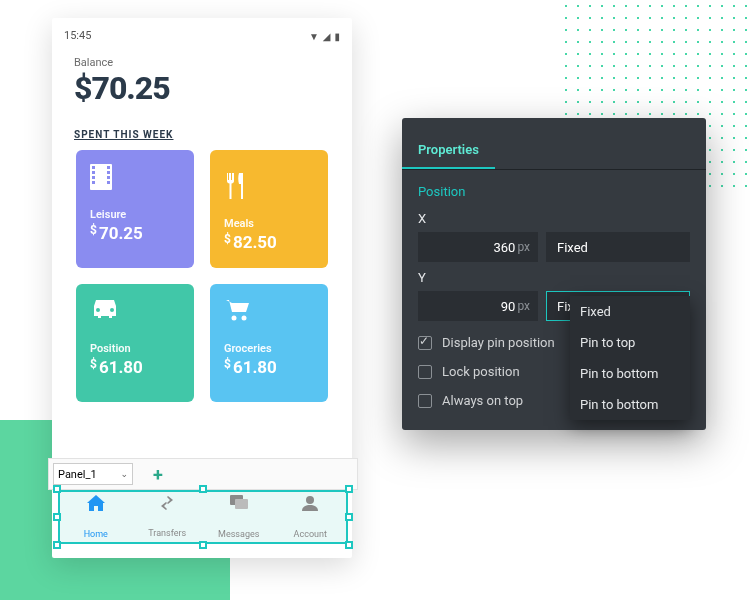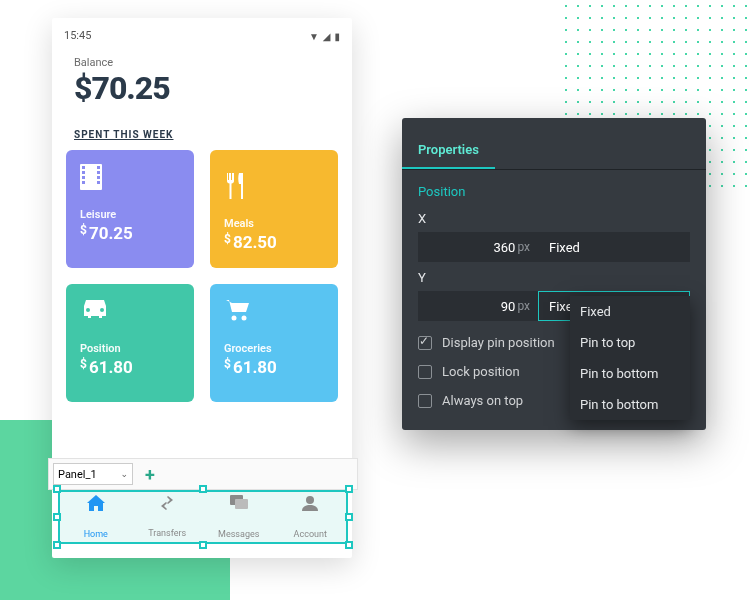--- a/index.html
+++ b/index.html
@@ -17,34 +17,34 @@
   .statusbar { height: 24px; display: flex; align-items: flex-end; justify-content: space-between; padding: 0 12px; font-size: 11px; color: #555; }
   .status-icons { display: flex; gap: 4px; align-items: center; }
   .status-icons span { font-size: 10px; }
 
   .balance-block { padding: 14px 22px 8px; }
   .balance-label { font-size: 11px; color: #6b6b6b; font-weight: 400; }
   .balance-amount { font-size: 32px; font-weight: 800; color: #2b3a4a; letter-spacing: -1px; }
 
   .spent-label { padding: 14px 22px 10px; font-size: 10px; letter-spacing: 1px; font-weight: 700; color: #2b3a4a; text-decoration: underline; }
 
-  .cards { padding: 0 14px; display: grid; grid-template-columns: 1fr 1fr; gap: 16px; }
+  .cards { padding: 0 24px; display: grid; grid-template-columns: 1fr 1fr; gap: 16px; }
   .card { border-radius: 6px; padding: 14px 14px 16px; color: #fff; height: 118px; display: flex; flex-direction: column; }
   .card .icon-wrap { height: 30px; margin-bottom: 14px; }
   .card .icon-wrap svg { fill: #fff; }
   .card-name { font-size: 11px; font-weight: 600; opacity: .95; margin-bottom: 2px; }
   .card-amount { font-size: 17px; font-weight: 700; }
   .card-amount .dollar { font-size: 12px; vertical-align: top; margin-right: 2px; }
   .c-leisure { background: #8a8cf0; }
   .c-meals { background: #f7b92f; justify-content: flex-end; }
   .c-gas { background: #41c7a8; }
   .c-groc { background: #59c4f2; }
 
   
-  .editor-strip { position: absolute; left: 48px; top: 458px; width: 310px; background: #fafafa; border: 1px solid #e2e2e2; padding: 4px; display: flex; gap: 6px; align-items: center; }
+  .editor-strip { position: absolute; left: 48px; top: 458px; width: 310px; background: #fafafa; border: 1px solid #e2e2e2; padding: 4px; display: flex; gap: 14px; align-items: center; }
   .panel-select { flex: 0 0 80px; height: 22px; border: 1px solid #ccc; background: #fff; font-size: 11px; padding: 0 4px; display: flex; align-items: center; justify-content: space-between; }
   .panel-select .chev { font-size: 9px; color: #666; }
   .plus-btn { width: 22px; height: 22px; color: #2aa88a; font-size: 18px; font-weight: 700; display: flex; align-items: center; justify-content: center; cursor: pointer; }
 
   
   .sel-wrap { position: absolute; left: 58px; top: 490px; width: 290px; height: 54px; }
   .sel-border { position: absolute; inset: 0; border: 2px solid #1dc7c0; background: #e9f9f7; }
   .sel-handle { position: absolute; width: 8px; height: 8px; background: #fff; border: 2px solid #1dc7c0; }
   .h-tl { top: -5px; left: -5px; } .h-tr { top: -5px; right: -5px; }
   .h-bl { bottom: -5px; left: -5px; } .h-br { bottom: -5px; right: -5px; }
@@ -56,21 +56,21 @@
   .nav-item.active { color: #2196f3; }
   .nav-item svg { fill: currentColor; }
 
   
   .props { position: absolute; left: 402px; top: 118px; width: 304px; background: #353a40; color: #d6d8da; border-radius: 3px; box-shadow: 0 14px 40px rgba(0,0,0,.35); padding-bottom: 18px; font-size: 13px; }
   .props-tabs { display: flex; border-bottom: 1px solid #1f2327; }
   .props-tab { padding: 12px 16px 10px; color: #5eead4; font-weight: 600; border-bottom: 2px solid #1dc7c0; margin-top: 12px; }
   .props-section-title { padding: 14px 16px 8px; color: #1dc7c0; font-size: 13px; }
   .prop-row { padding: 4px 16px; }
   .prop-label { font-size: 13px; color: #e6e8ea; margin-bottom: 6px; }
-  .prop-inputs { display: flex; }
+  .prop-inputs { display: flex; gap: 8px; }
   .num-input { width: 120px; height: 30px; background: #2a2e33; border: none; color: #fff; text-align: right; padding: 0 8px; font-size: 13px; display: flex; align-items: center; justify-content: flex-end; }
   .num-input .unit { color: #8b9095; margin-left: 2px; font-size: 12px; }
   .dd-input { flex: 1; height: 30px; background: #2a2e33; border: 1px solid transparent; color: #fff; padding: 0 10px; font-size: 13px; display: flex; align-items: center; }
   .dd-input.focused { border-color: #1dc7c0; }
   .check-row { padding: 10px 16px 4px; display: flex; align-items: center; gap: 10px; font-size: 13px; color: #d0d2d4; }
   .checkbox { width: 14px; height: 14px; border: 1.5px solid #8b9095; border-radius: 2px; position: relative; flex-shrink: 0; }
   .checkbox.checked::after { content: "✓"; position: absolute; top: -3px; left: 0; font-size: 12px; color: #d0d2d4; }
 
   
   .dd-popup { position: absolute; right: 16px; top: 178px; width: 120px; background: #2a2e33; box-shadow: 0 6px 18px rgba(0,0,0,.5); }

